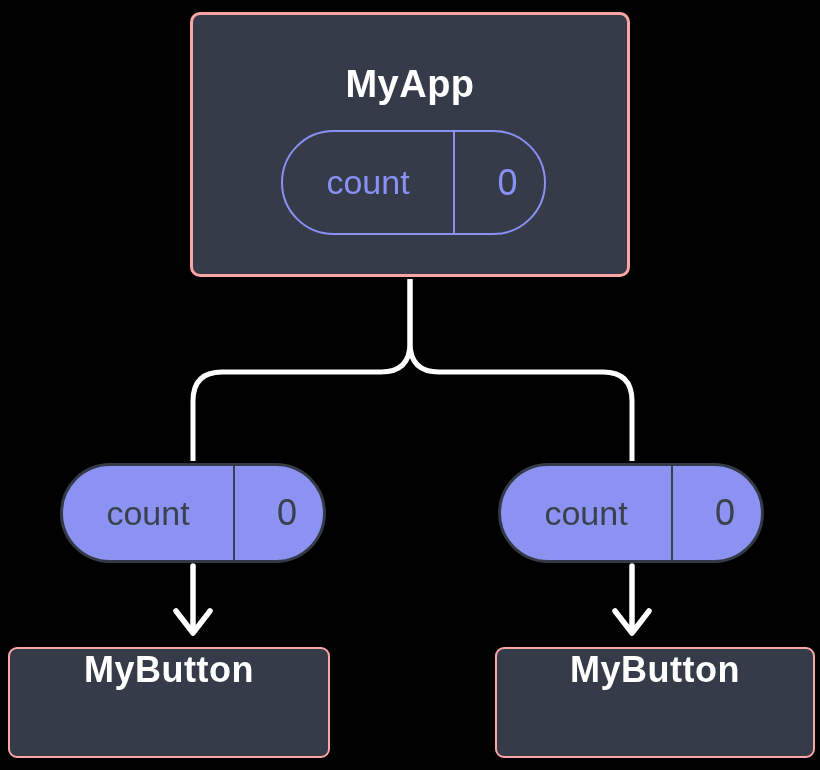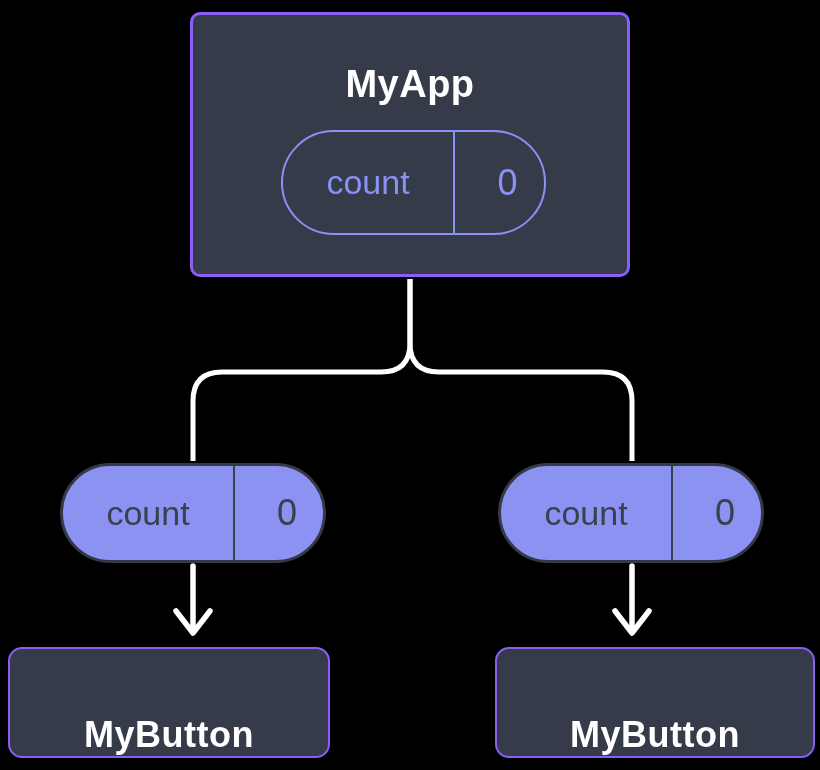--- a/index.html
+++ b/index.html
@@ -13,33 +13,33 @@
     height: 770px;
     background: #000000;
     font-family: "Liberation Sans", "DejaVu Sans", sans-serif;
     overflow: hidden;
   }
 
   
   .node {
     position: absolute;
     background: #353B48;
-    border: 3px solid #8b5cf6;
+    border: 3px solid #fca5a5;
     border-radius: 10px;
     box-sizing: border-box;
   }
   .node-root {
     left: 190px; top: 12px;
     width: 440px; height: 265px;
   }
   .node-child {
     border-width: 2.5px;
-    border-radius: 14px;
+    border-radius: 9px;
     display: flex;
-    align-items: flex-end;
+    align-items: flex-start;
     justify-content: center;
   }
   .node-child-left  { left: 8px;   top: 647px; width: 322px; height: 111px; }
   .node-child-right { left: 495px; top: 647px; width: 320px; height: 111px; }
 
   .node-title {
     color: #FFFFFF;
     font-size: 38px;
     font-weight: 600;
     letter-spacing: 0.5px;

